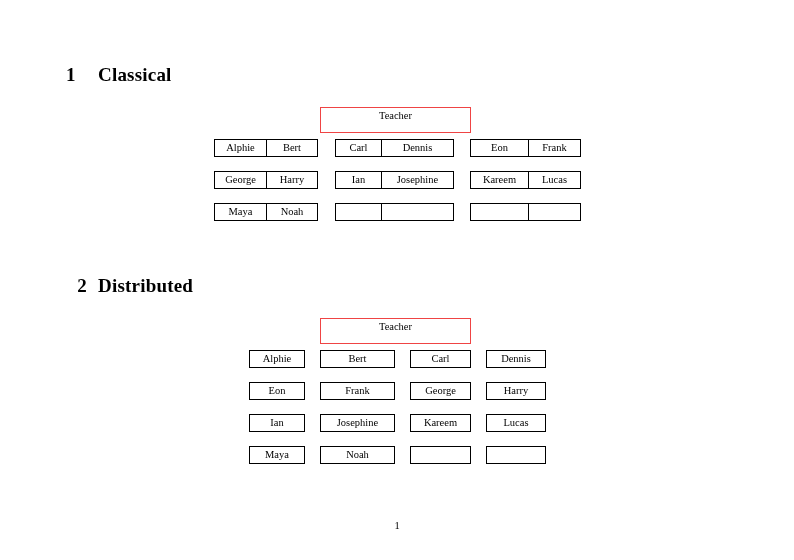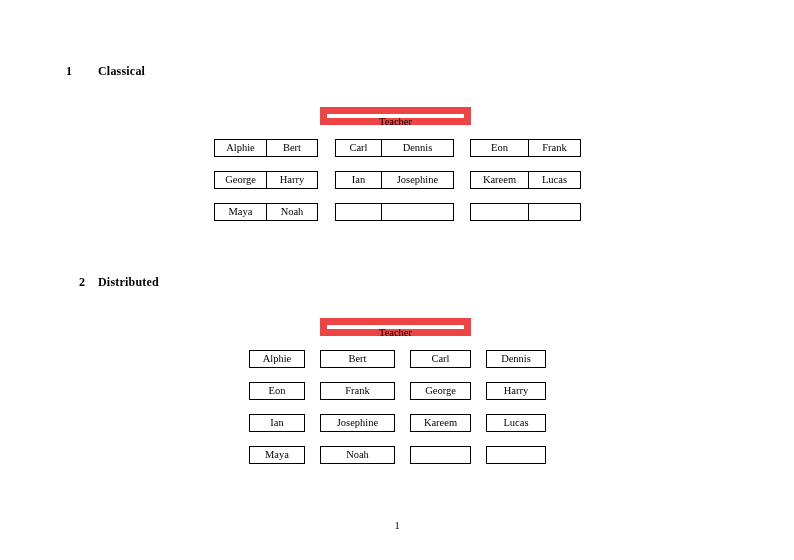--- a/index.html
+++ b/index.html
@@ -17,21 +17,21 @@
   }
 
   .page {
     position: absolute;
     inset: 0;
   }
 
   
   .section-heading {
     position: absolute;
-    font-size: 12px;
+    font-size: 19px;
     font-weight: bold;
     letter-spacing: 0.2px;
     white-space: nowrap;
   }
   .section-heading .sec-num {
     display: inline-block;
     width: 32px;
   }
   #heading-classical   { left: 66px; top: 64px; }
   #heading-distributed { left: 66px; top: 275px; text-align: center; }
@@ -60,22 +60,22 @@
   }
   .group .cell:last-child {
     border-right: 0;
   }
 
   
   .teacher-box {
     position: absolute;
     left: 320px;
     width: 151px;
-    height: 18px;
-    border: 7px solid #ef4444;
+    height: 26px;
+    border: 1px solid #ef4444;
     box-sizing: border-box;
     font-size: 10.5px;
     line-height: 16px;
     text-align: center;
     background: #ffffff;
     font-family: Liberation Serif, serif;
   }
   #teacher-classical   { top: 107px; }
   #teacher-distributed { top: 318px; }
 

